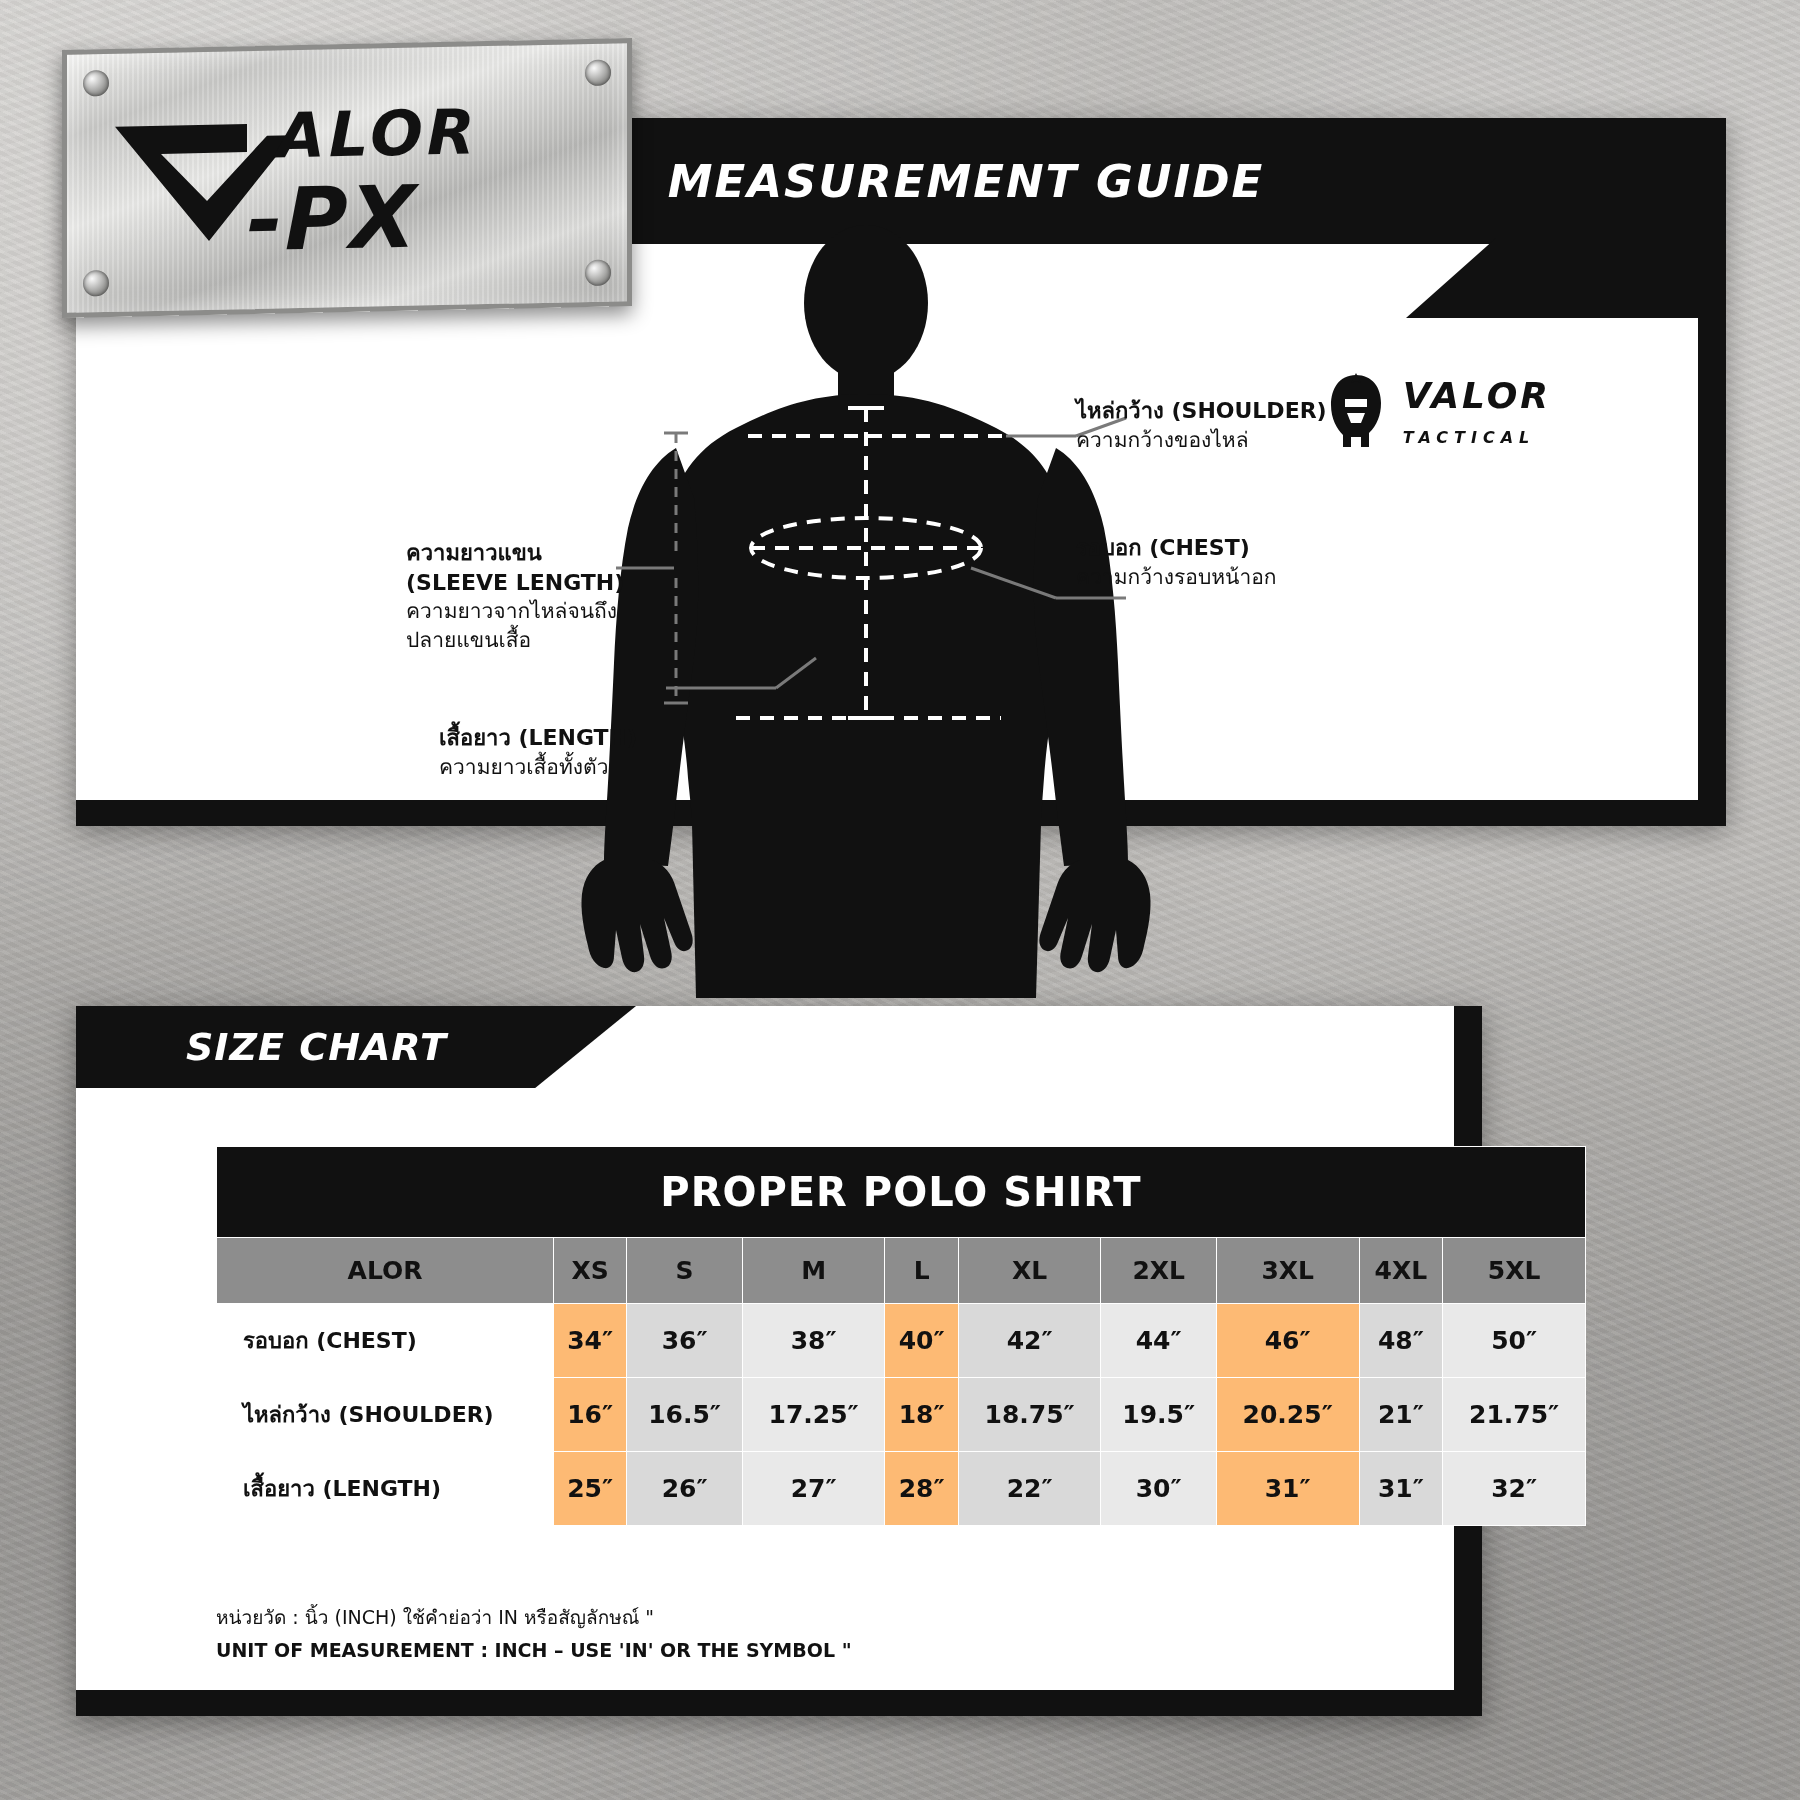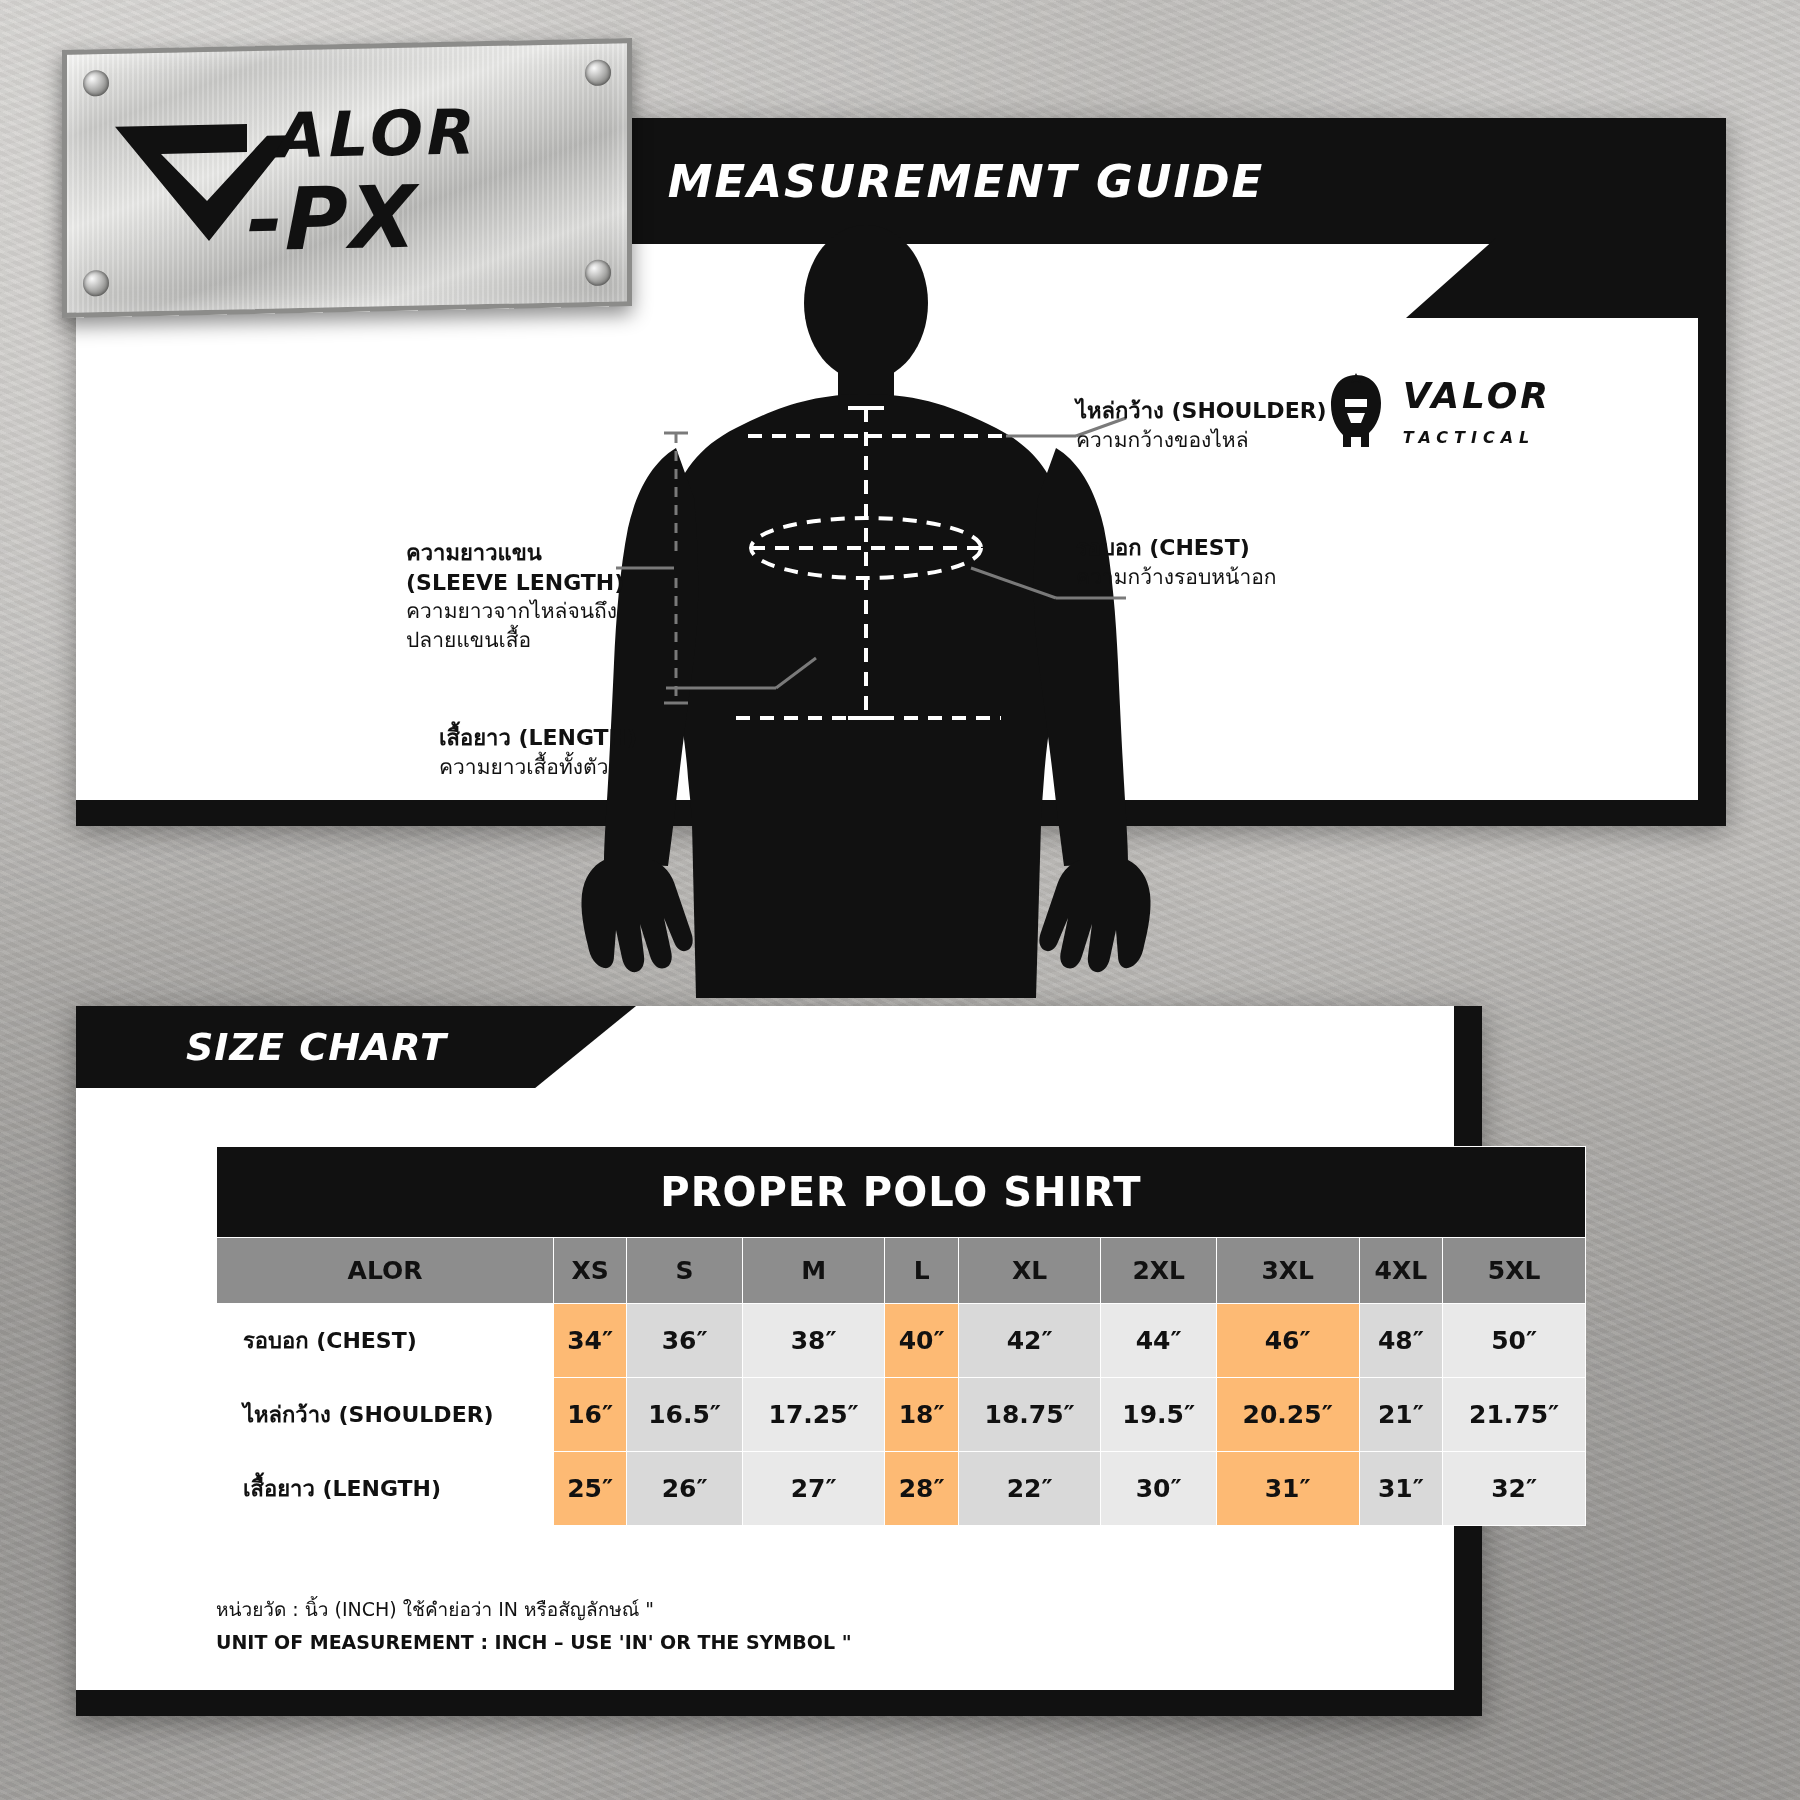--- a/index.html
+++ b/index.html
@@ -131,21 +131,21 @@
     padding:19px 0;text-align:center;font-weight:bold;font-size:25px;color:#111;
     background:#fdba74;
   }
   .data-row td.lbl{
     text-align:left;padding-left:26px;background:#ffffff;font-size:22px;font-weight:bold;
     width:310px;
   }
   .data-row td.alt{background:#d9d9d9;}
   .data-row td.alt2{background:#e9e9e9;}
   .note{
-    position:absolute;left:140px;bottom:58px;font-size:19px;color:#111;line-height:1.7;
+    position:absolute;left:140px;bottom:50px;font-size:19px;color:#111;line-height:1.7;
   }
 </style>
 </head>
 <body>
 
 <div class="bg"></div>
 
 <div class="panel-top">
 
   <div class="hdr-band"></div>

